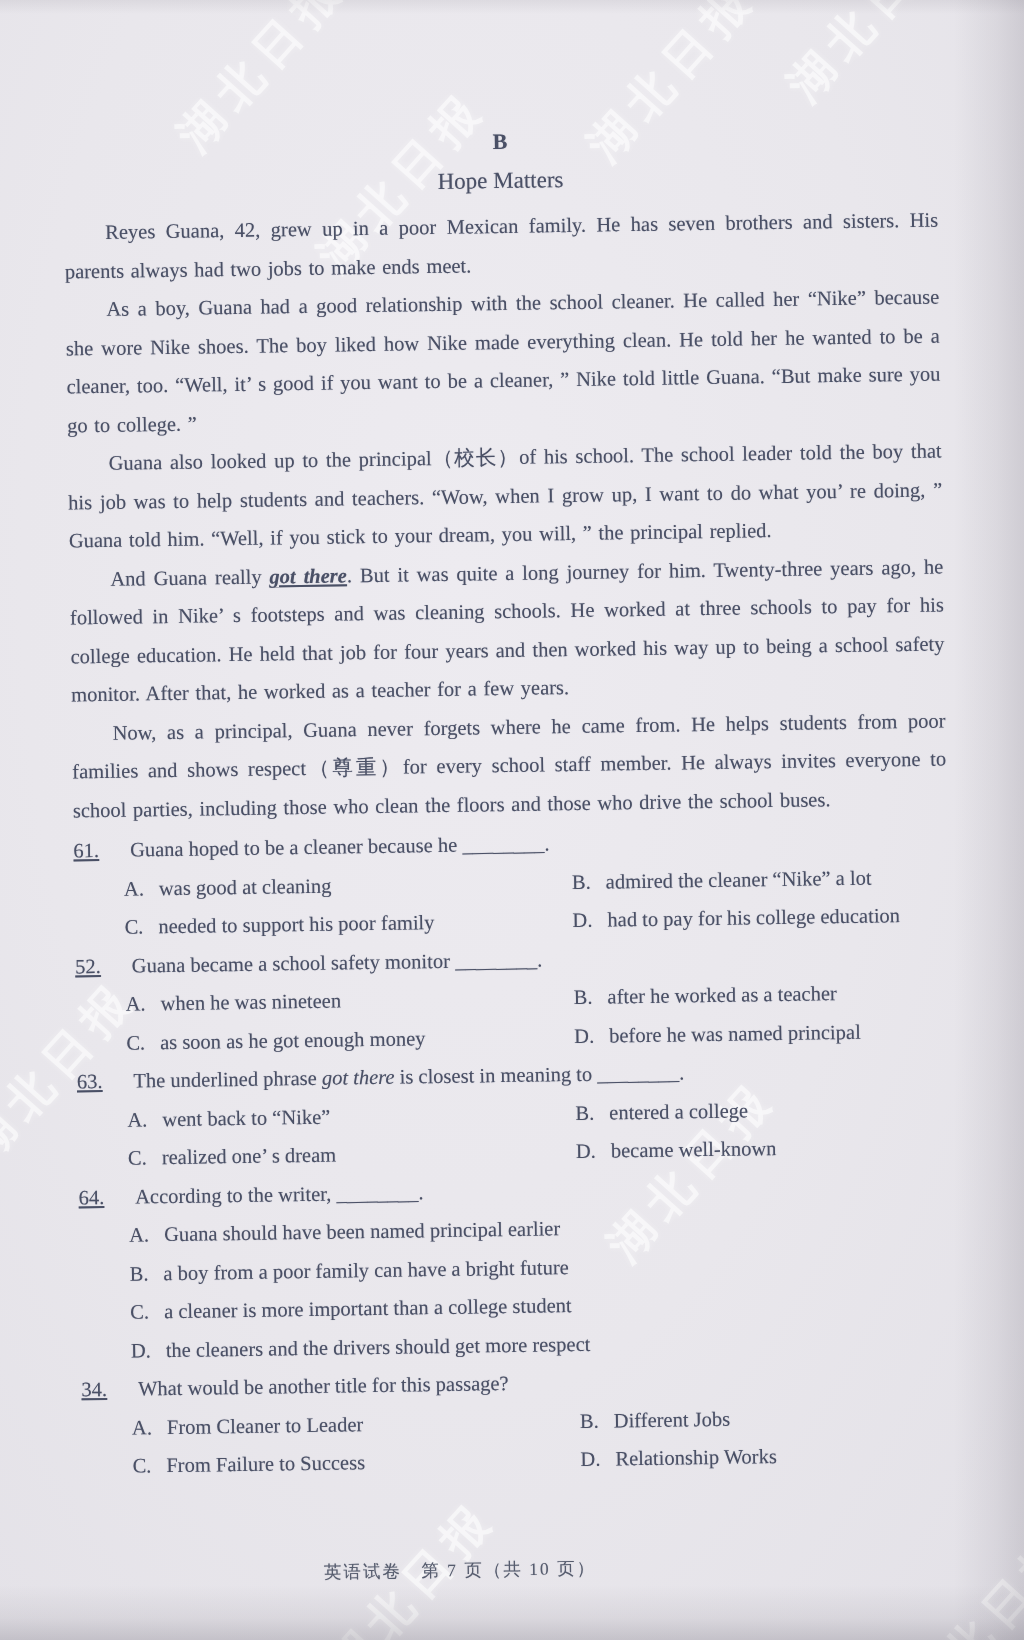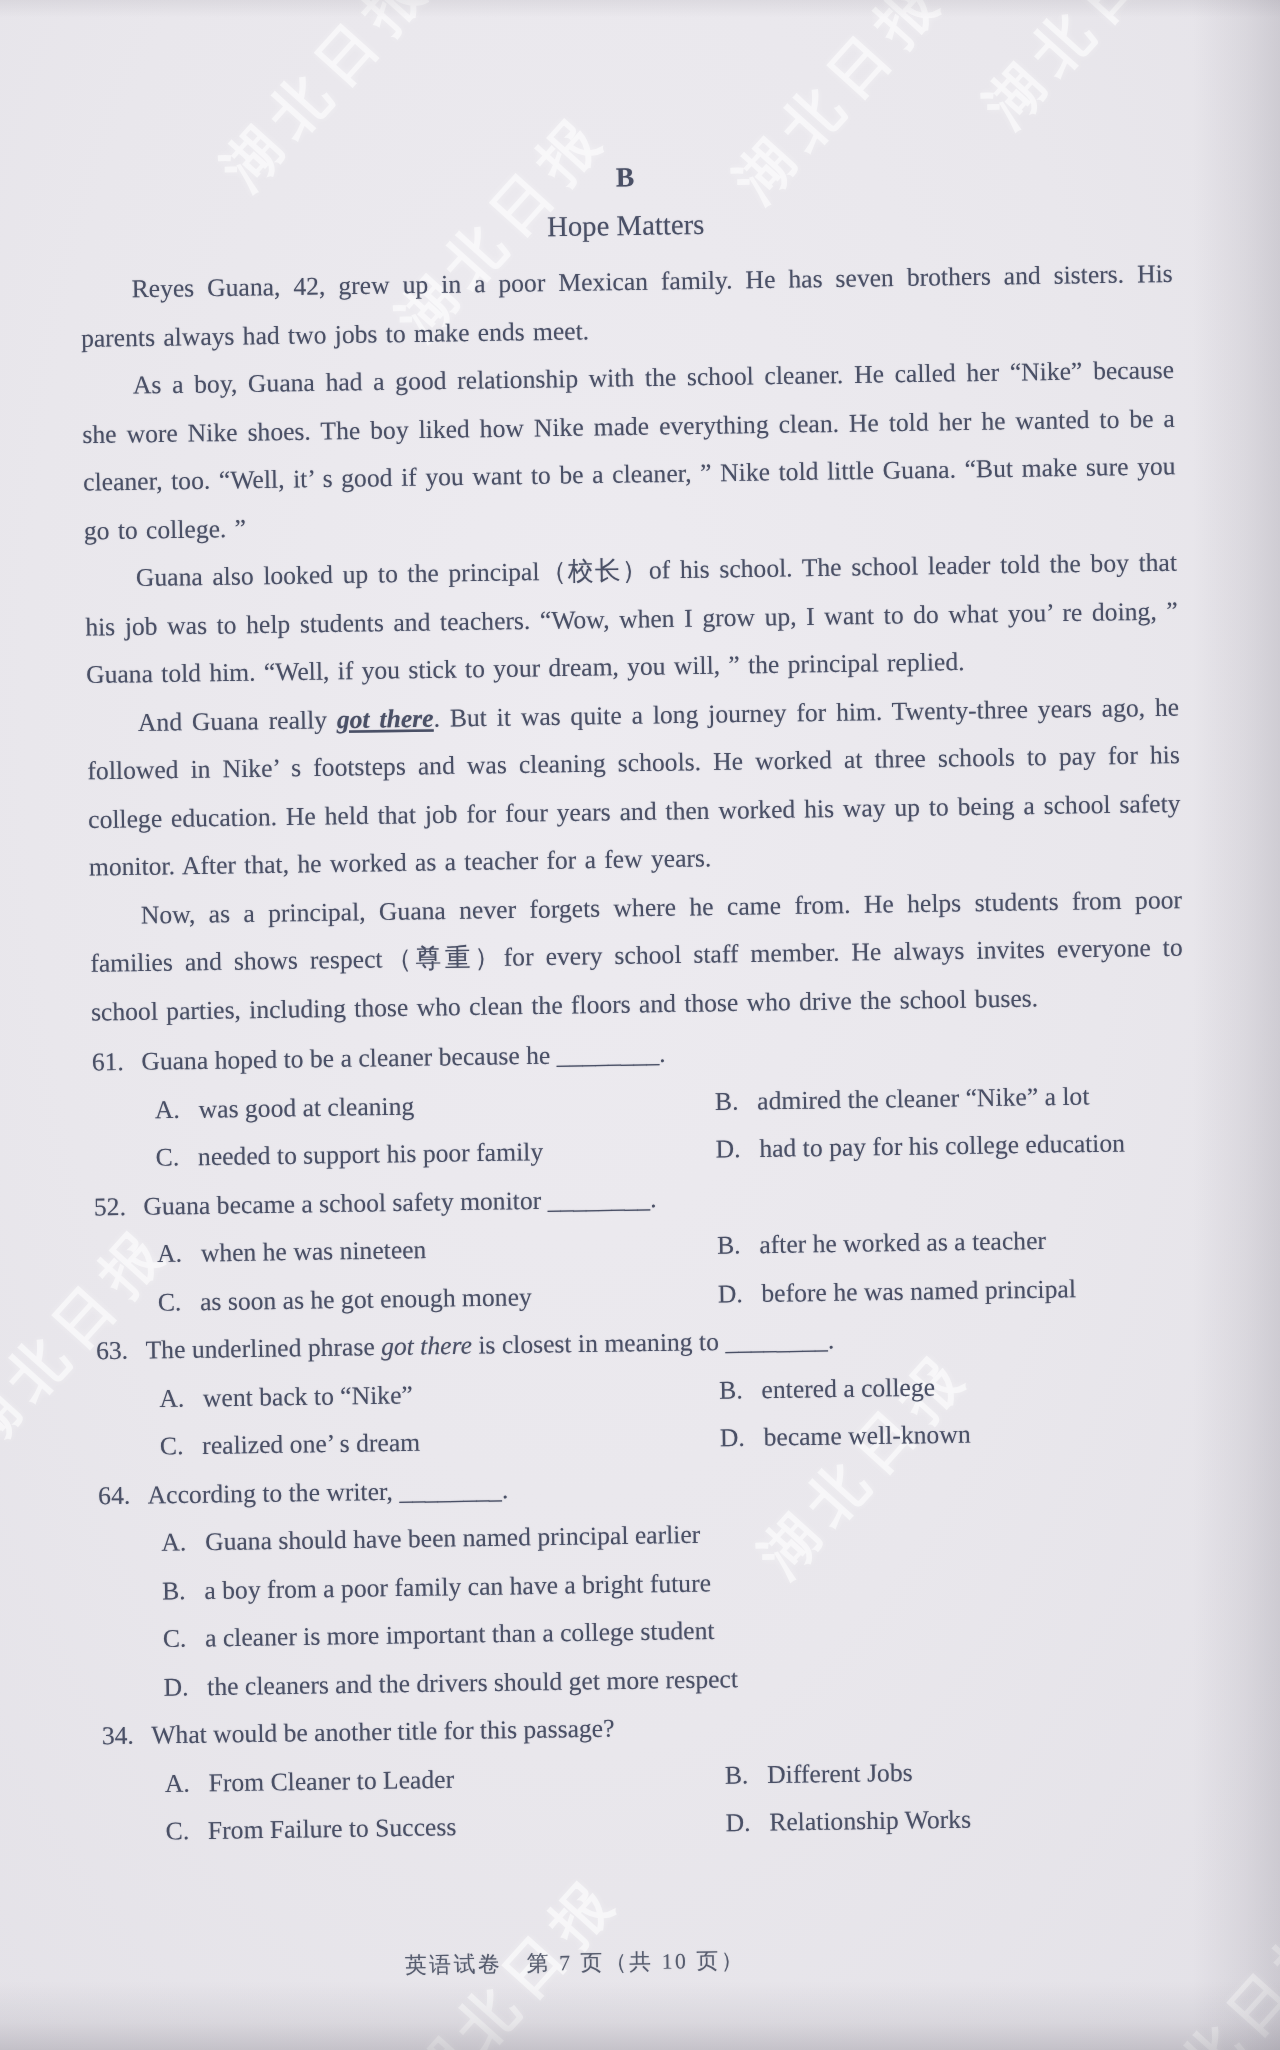--- a/index.html
+++ b/index.html
@@ -74,21 +74,21 @@
     word-spacing: 1.5px;
   }
   .phrase-underlined {
     font-style: italic;
     font-weight: bold;
     text-decoration: underline;
   }
   .phrase-italic { font-style: italic; }
   .questions { margin-top: 2px; }
   .qline { line-height: 38.5px; }
-  .qnum { margin-right: 14px; }
+  .qnum { margin-right: 31px; text-decoration: underline; }
   .opts { padding-left: 50px; }
   .opts.two-col {
     display: grid;
     grid-template-columns: 448px auto;
   }
   .opt { line-height: 38.5px; white-space: nowrap; }
   .olabel { margin-right: 15px; }
   .footer {
     position: absolute;
     top: 1558px; left: 0; width: 920px;

